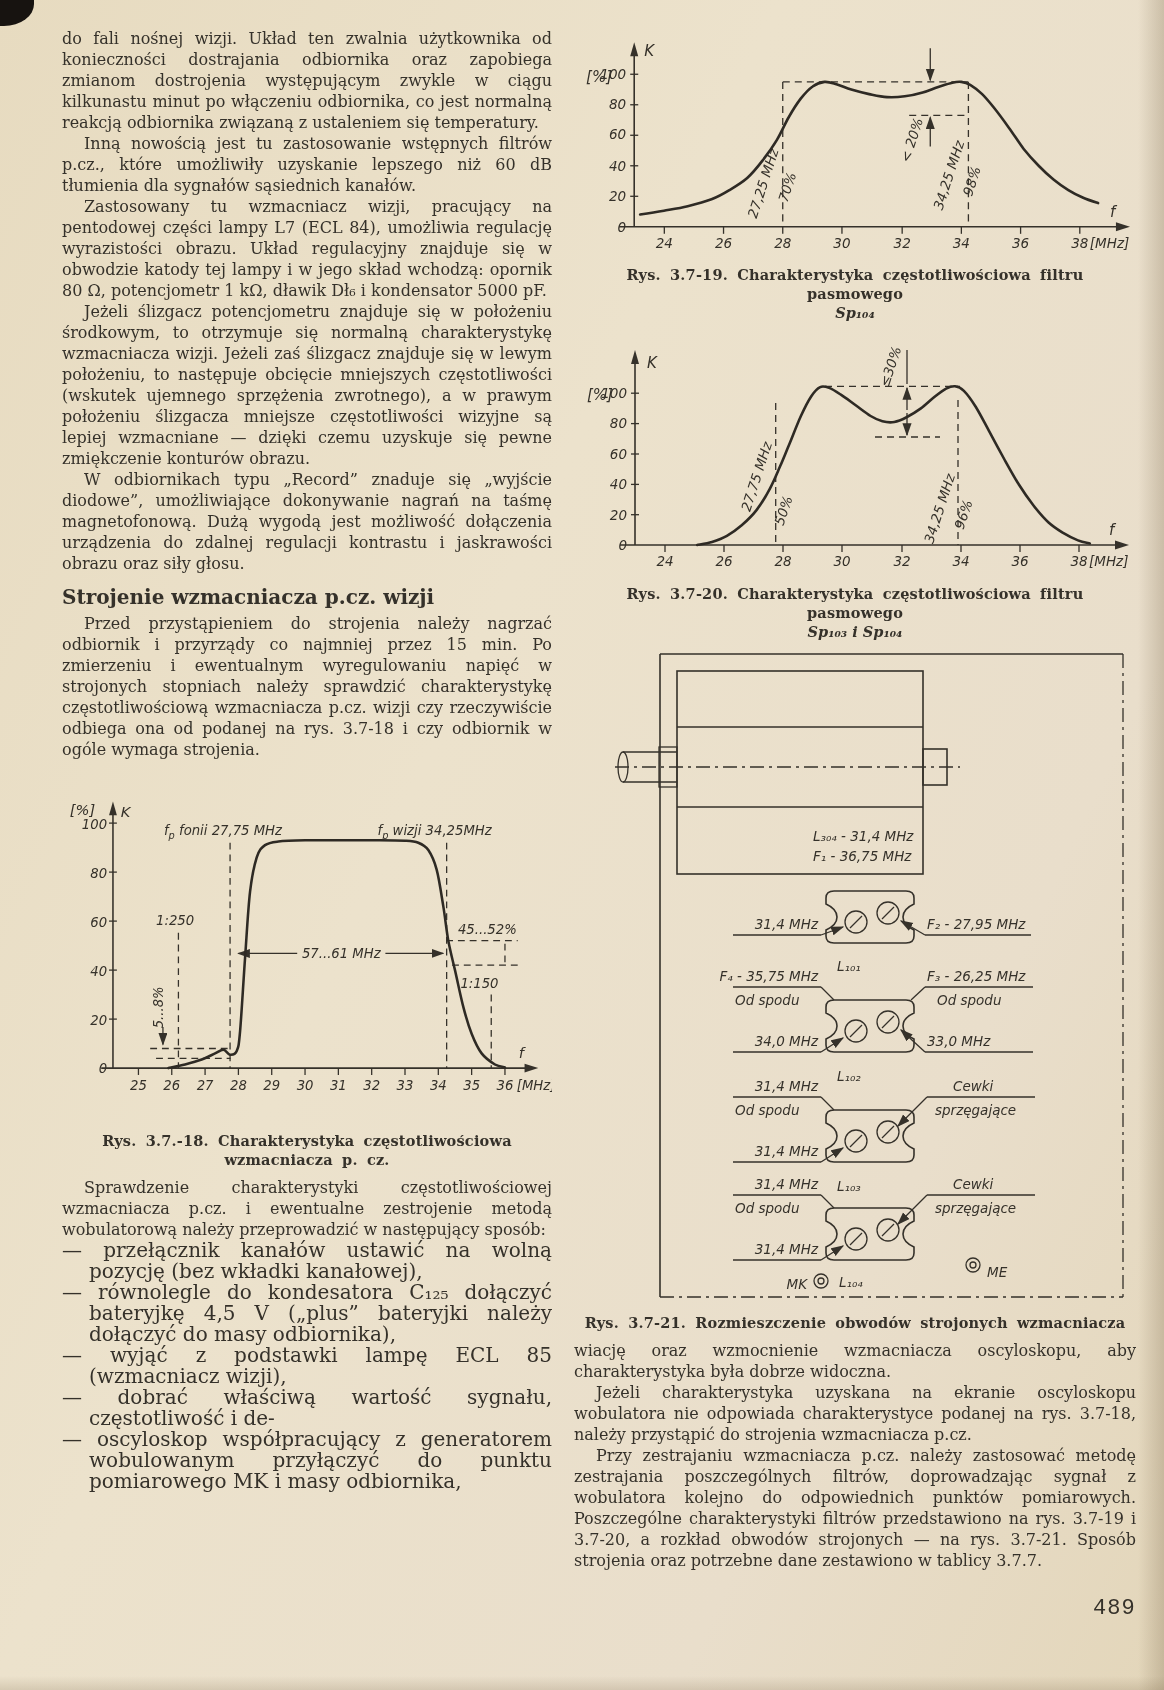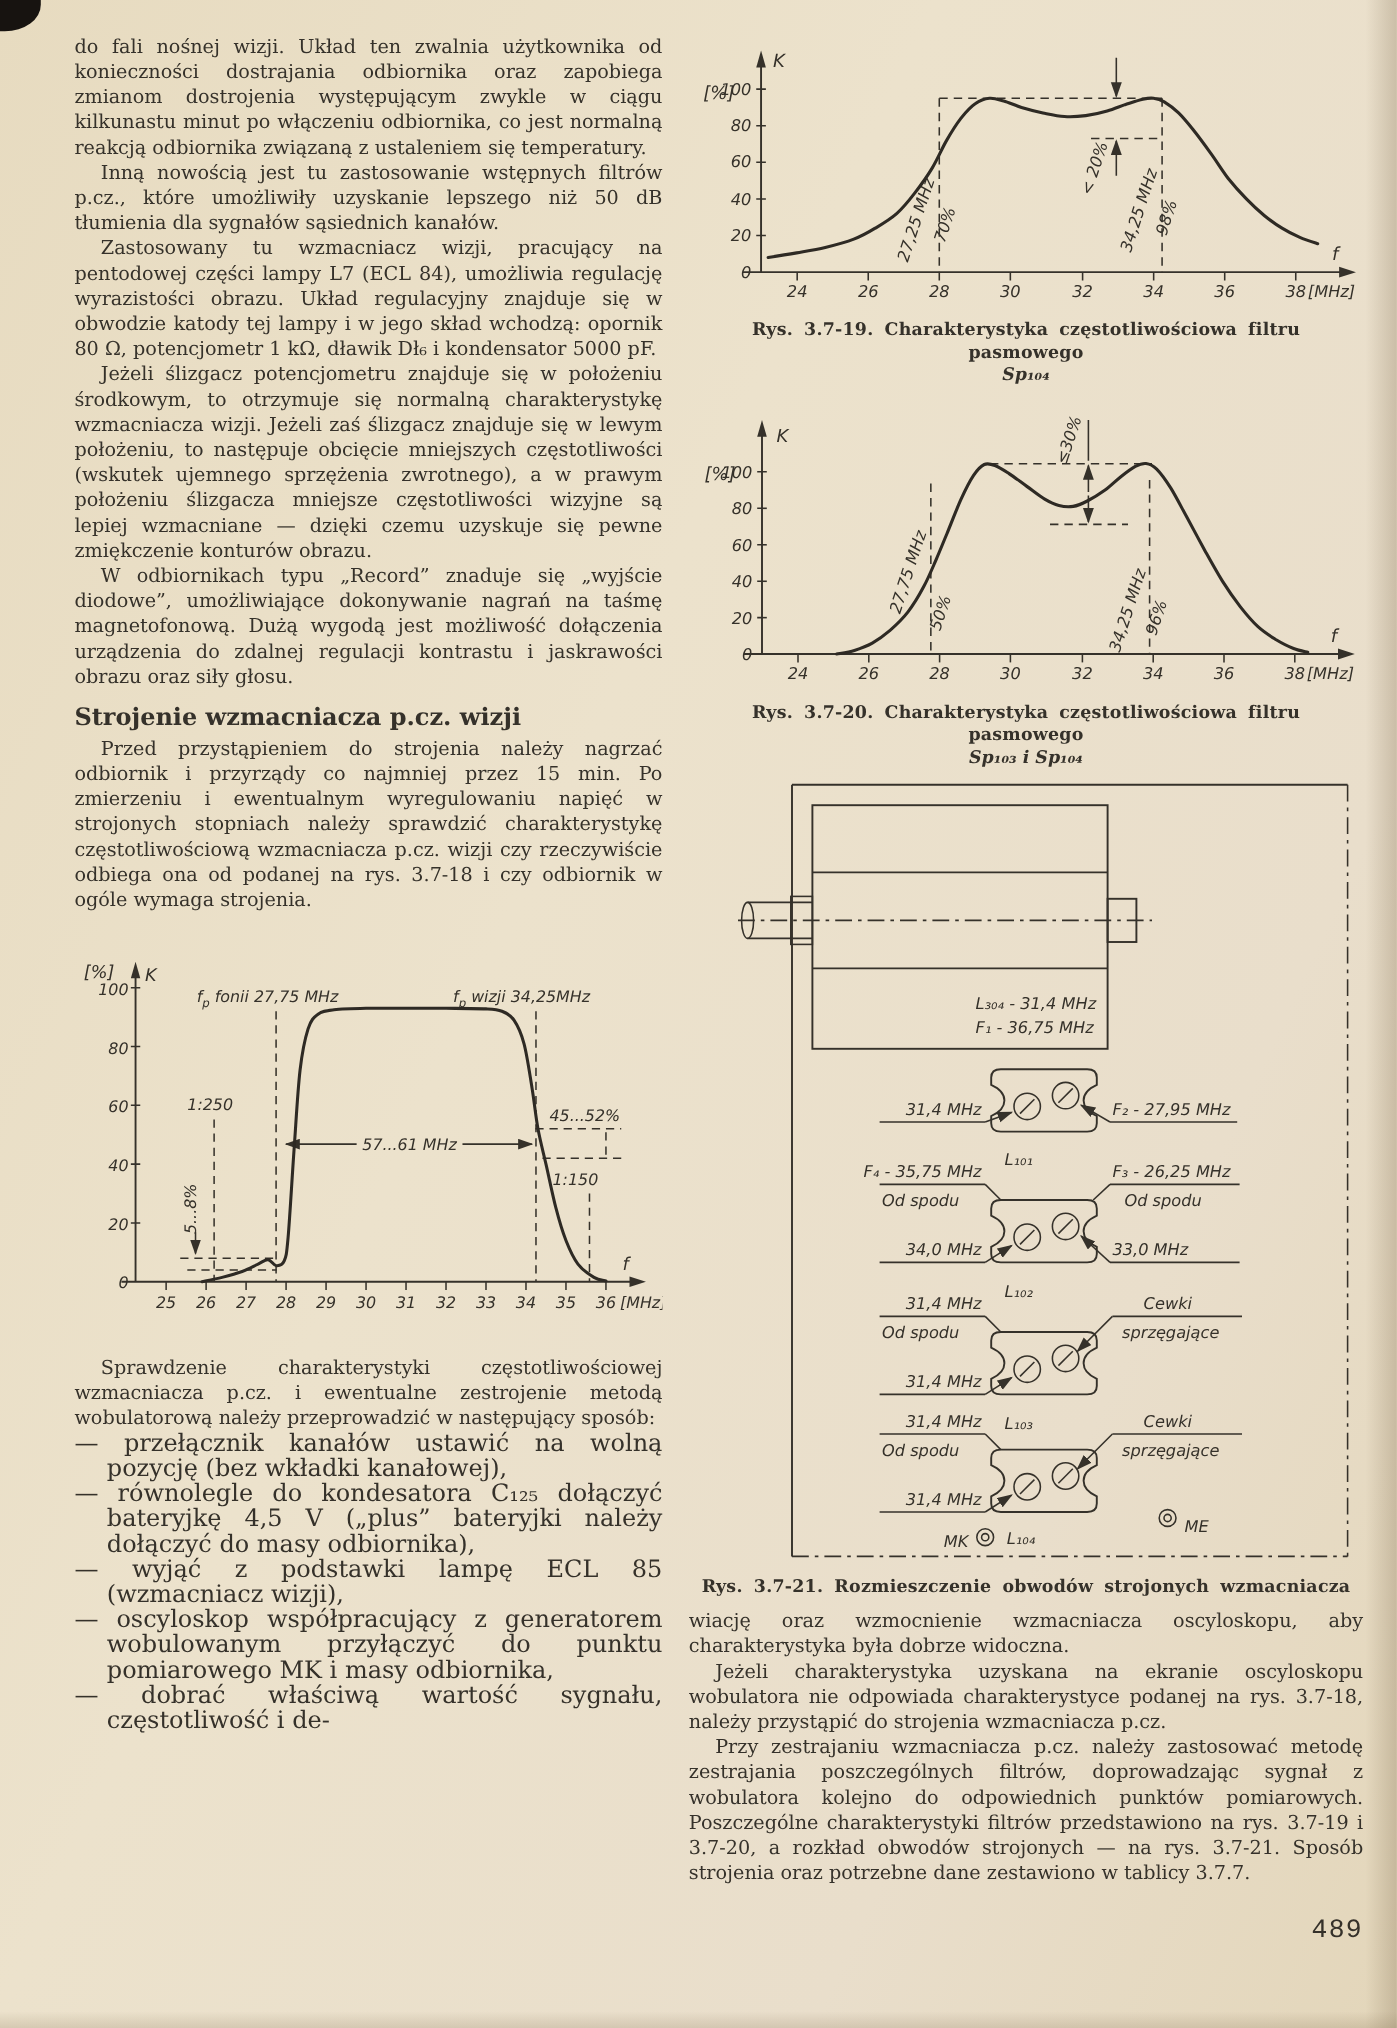--- a/index.html
+++ b/index.html
@@ -43,21 +43,21 @@
 </style>
 </head>
 <body>
 
 <div class="corner-artifact"></div>
 <div class="edge-right"></div>
 <div class="edge-bottom"></div>
 
 <div class="col-left">
   <p class="body">do fali nośnej wizji. Układ ten zwalnia użytkownika od konieczności dostrajania odbiornika oraz zapobiega zmianom dostrojenia występującym zwykle w ciągu kilkunastu minut po włączeniu odbiornika, co jest normalną reakcją odbiornika związaną z ustaleniem się temperatury.</p>
-  <p class="body indent">Inną nowością jest tu zastosowanie wstępnych filtrów p.cz., które umożliwiły uzyskanie lepszego niż 50 dB tłumienia dla sygnałów sąsiednich kanałów.</p>
+  <p class="body indent">Inną nowością jest tu zastosowanie wstępnych filtrów p.cz., które umożliwiły uzyskanie lepszego niż 60 dB tłumienia dla sygnałów sąsiednich kanałów.</p>
   <p class="body indent">Zastosowany tu wzmacniacz wizji, pracujący na pentodowej części lampy L7 (ECL 84), umożliwia regulację wyrazistości obrazu. Układ regulacyjny znajduje się w obwodzie katody tej lampy i w jego skład wchodzą: opornik 80 Ω, potencjometr 1 kΩ, dławik Dł₆ i kondensator 5000 pF.</p>
   <p class="body indent">Jeżeli ślizgacz potencjometru znajduje się w położeniu środkowym, to otrzymuje się normalną charakterystykę wzmacniacza wizji. Jeżeli zaś ślizgacz znajduje się w lewym położeniu, to następuje obcięcie mniejszych częstotliwości (wskutek ujemnego sprzężenia zwrotnego), a w prawym położeniu ślizgacza mniejsze częstotliwości wizyjne są lepiej wzmacniane — dzięki czemu uzyskuje się pewne zmiękczenie konturów obrazu.</p>
   <p class="body indent">W odbiornikach typu „Record” znaduje się „wyjście diodowe”, umożliwiające dokonywanie nagrań na taśmę magnetofonową. Dużą wygodą jest możliwość dołączenia urządzenia do zdalnej regulacji kontrastu i jaskrawości obrazu oraz siły głosu.</p>
   <h3 class="sect">Strojenie wzmacniacza p.cz. wizji</h3>
   <p class="body indent">Przed przystąpieniem do strojenia należy nagrzać odbiornik i przyrządy co najmniej przez 15 min. Po zmierzeniu i ewentualnym wyregulowaniu napięć w strojonych stopniach należy sprawdzić charakterystykę częstotliwościową wzmacniacza p.cz. wizji czy rzeczywiście odbiega ona od podanej na rys. 3.7-18 i czy odbiornik w ogóle wymaga strojenia.</p>
 
   <svg class="fig18" width="490" height="353" viewBox="0 0 500 360">
     <g>
       <line class="med" x1="40" y1="300" x2="478" y2="300"></line>
       <polygon fill="#35312a" points="486,300 472,295.5 472,304.5"></polygon>
@@ -135,28 +135,31 @@
     <path class="curve" d="M108.6,300.0C111.4,299.4 119.9,297.7 125.6,296.3C131.3,294.8 137.5,293.1 142.6,291.3C147.7,289.4 152.5,286.7 156.2,285.0C159.9,283.3 162.2,281.0 164.7,281.3C167.3,281.5 169.2,286.0 171.5,286.3C173.8,286.5 176.6,286.5 178.3,282.5C180.0,278.5 180.3,278.3 181.7,262.5C183.1,246.7 185.1,211.3 186.8,187.5C188.5,163.8 189.9,137.1 191.9,120.0C193.9,102.9 196.2,92.9 198.7,85.0C201.3,77.1 203.5,75.2 207.2,72.5C210.9,69.8 214.0,69.6 220.8,68.8C227.6,67.9 237.8,67.7 248.0,67.5C258.2,67.3 270.7,67.5 282.0,67.5C293.3,67.5 304.7,67.4 316.0,67.5C327.3,67.6 342.1,67.6 350.0,68.0C357.9,68.4 359.6,68.4 363.6,70.0C367.6,71.6 370.7,72.9 373.8,77.5C376.9,82.1 379.8,87.9 382.3,97.5C384.9,107.1 387.1,122.9 389.1,135.0C391.1,147.1 392.2,159.2 394.2,170.0C396.2,180.8 398.4,188.8 401.0,200.0C403.6,211.3 406.7,226.7 409.5,237.5C412.3,248.3 414.9,257.1 418.0,265.0C421.1,272.9 424.2,279.8 428.2,285.0C432.2,290.2 437.8,293.9 441.8,296.3C445.8,298.6 450.3,298.8 452.0,299.3"></path>
     <defs>
       <marker id="arr18" markerWidth="10" markerHeight="8" refX="9" refY="3.5" orient="auto">
           <path d="M0,0 L10,3.5 L0,7 Z" fill="#35312a"></path>
         </marker>
       <marker id="arrR18" markerWidth="10" markerHeight="8" refX="1" refY="3.5" orient="auto">
           <path d="M10,0 L0,3.5 L10,7 Z" fill="#35312a"></path>
         </marker>
     </defs>
   </svg>
+  <div class="figcap">
+    <span class="l1">Rys. 3.7.-18. Charakterystyka częstotliwościowa wzmacniacza p. cz.</span>
+  </div>
 
   <p class="body indent">Sprawdzenie charakterystyki częstotliwościowej wzmacniacza p.cz. i ewentualne zestrojenie metodą wobulatorową należy przeprowadzić w następujący sposób:</p>
   <ul class="list">
     <li>— przełącznik kanałów ustawić na wolną pozycję (bez wkładki kanałowej),</li>
     <li>— równolegle do kondesatora C₁₂₅ dołączyć bateryjkę 4,5 V („plus” bateryjki należy dołączyć do masy odbiornika),</li>
     <li>— wyjąć z podstawki lampę ECL 85 (wzmacniacz wizji),</li>
+    <li>— dobrać właściwą wartość sygnału, częstotliwość i de-</li>
     <li>— oscyloskop współpracujący z generatorem wobulowanym przyłączyć do punktu pomiarowego MK i masy odbiornika,</li>
-    <li>— dobrać właściwą wartość sygnału, częstotliwość i de-</li>
   </ul>
 </div>
 
 <div class="col-right">
 
   <svg width="562" height="235" viewBox="0 0 560 234">
     <g>
       <line class="med" x1="45" y1="200" x2="546" y2="200"></line>
       <polygon fill="#35312a" points="554,200 540,195.5 540,204.5"></polygon>
       <line class="med" x1="60" y1="200" x2="60" y2="26"></line>

